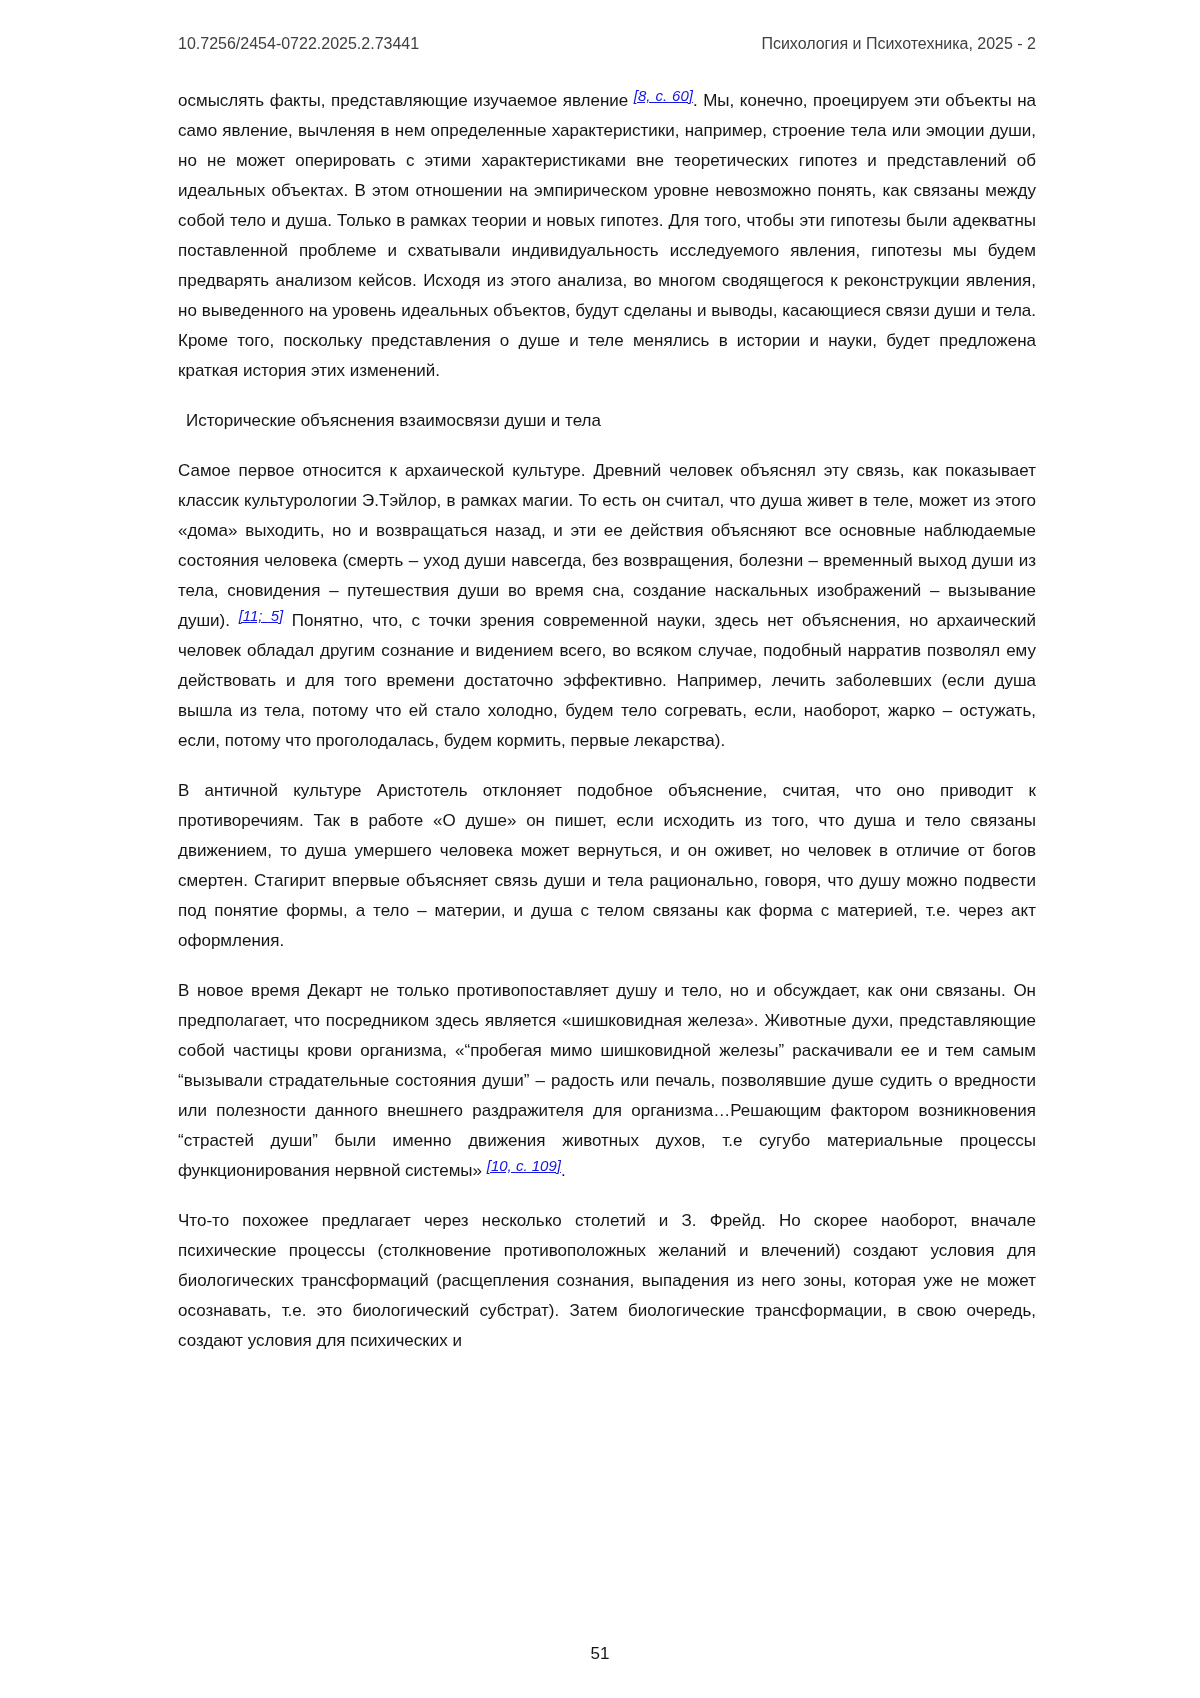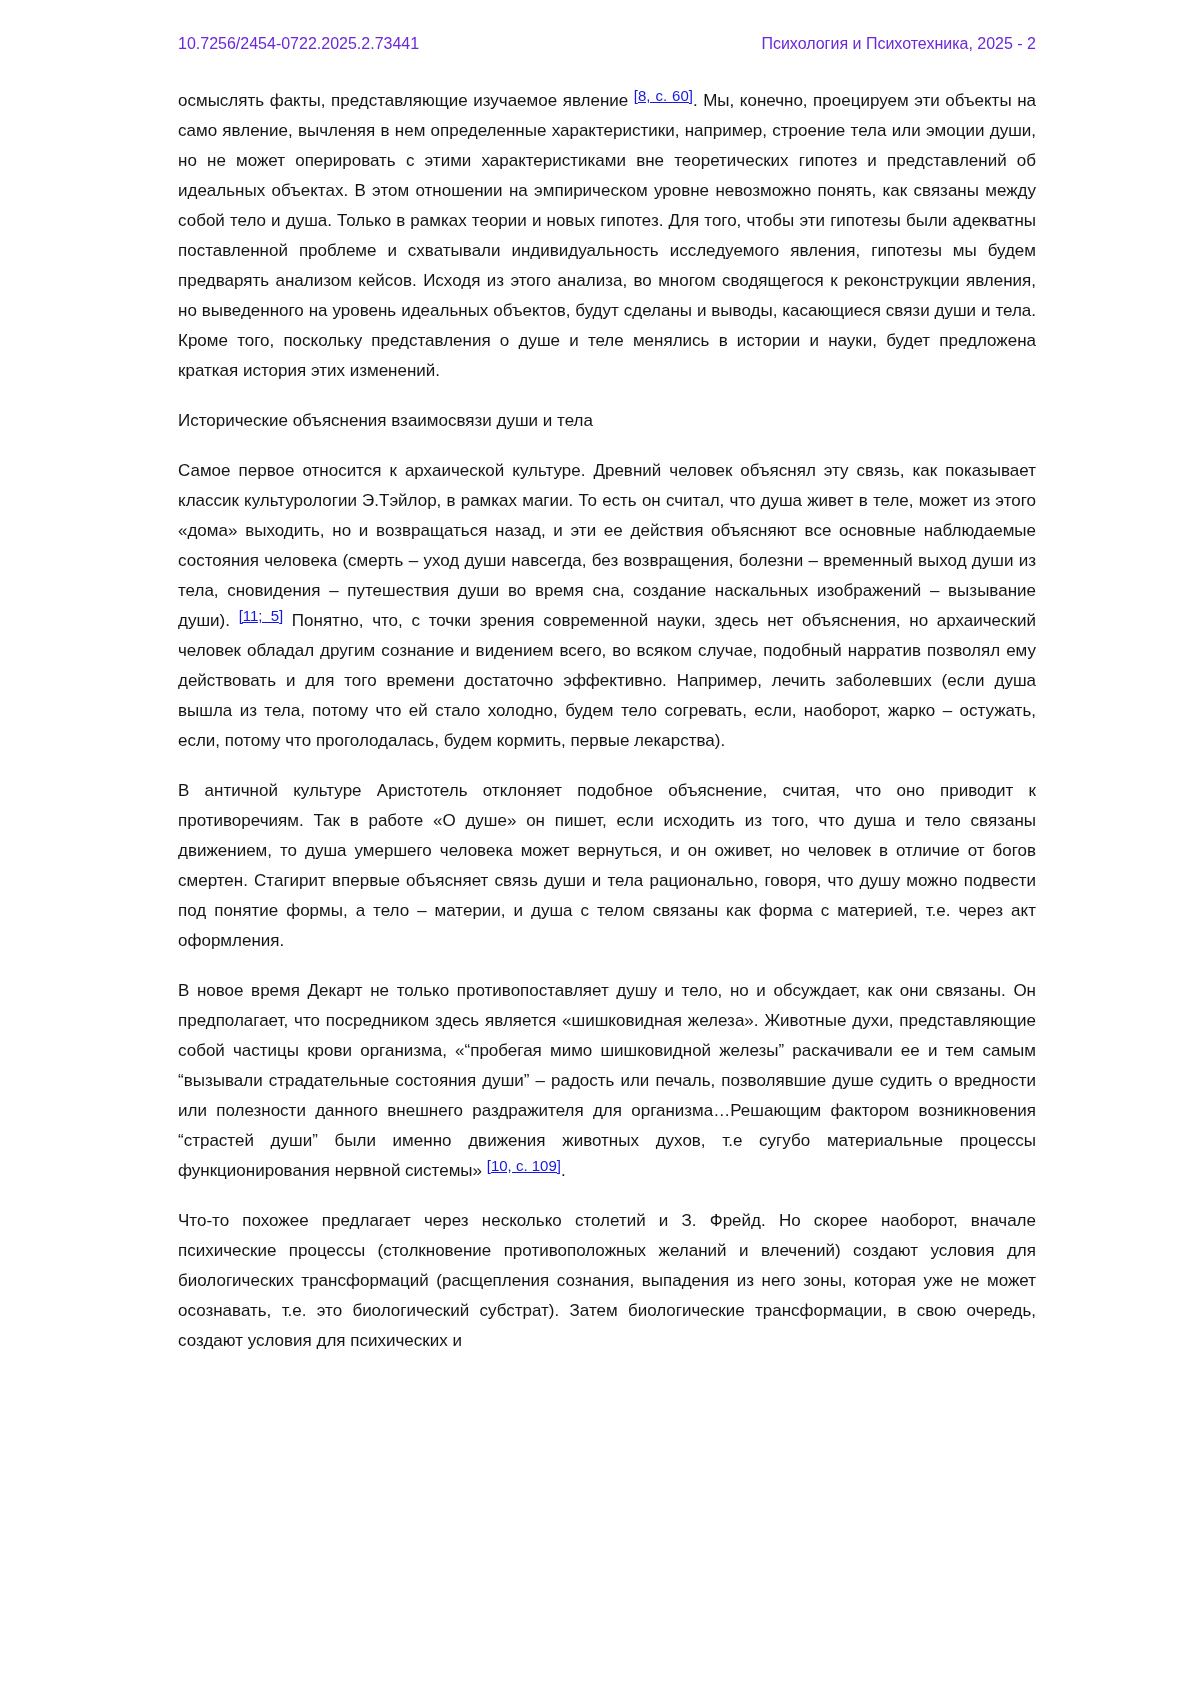--- a/index.html
+++ b/index.html
@@ -19,50 +19,51 @@
   .page-header {
     position: absolute;
     top: 34px;
     left: 178px;
     right: 164px;
     display: flex;
     justify-content: space-between;
     align-items: baseline;
     font-size: 16px;
     line-height: 20px;
-    color: #6d28d9;
+    color: #404040;
     white-space: nowrap;
   }
   .doc-body {
     position: absolute;
     top: 86px;
     left: 178px;
     right: 164px;
     font-size: 17px;
     line-height: 30px;
     text-align: justify;
   }
   .doc-body p.para {
     margin: 0 0 20px 0;
   }
   .doc-body h2.heading {
-    margin: 0 0 20px 0;
+    margin: 0 0 20px 8px;
     font-size: 17px;
     font-weight: normal;
     line-height: 30px;
     text-align: left;
   }
   a.cite {
     color: var(--link-color, #1515e6);
     text-decoration: underline;
     font-size: 15px;
     position: relative;
     top: -5px;
     white-space: nowrap;
     cursor: pointer;
+    font-style: italic;
   }
   .page-footer {
     position: absolute;
     left: 0;
     right: 0;
     bottom: 34px;
     text-align: center;
     font-size: 17px;
     color: #141414;
   }
@@ -79,14 +80,17 @@
 
   <main class="doc-body">
       <p class="para"><span>осмыслять факты, представляющие изучаемое явление </span><a class="cite">[8, с. 60]</a><span>. Мы, конечно, проецируем эти объекты на само явление, вычленяя в нем определенные характеристики, например, строение тела или эмоции души, но не может оперировать с этими характеристиками вне теоретических гипотез и представлений об идеальных объектах. В этом отношении на эмпирическом уровне невозможно понять, как связаны между собой тело и душа. Только в рамках теории и новых гипотез. Для того, чтобы эти гипотезы были адекватны поставленной проблеме и схватывали индивидуальность исследуемого явления, гипотезы мы будем предварять анализом кейсов. Исходя из этого анализа, во многом сводящегося к реконструкции явления, но выведенного на уровень идеальных объектов, будут сделаны и выводы, касающиеся связи души и тела. Кроме того, поскольку представления о душе и теле менялись в истории и науки, будет предложена краткая история этих изменений.</span></p>
       <h2 class="heading"><span>Исторические объяснения взаимосвязи души и тела</span></h2>
       <p class="para"><span>Самое первое относится к архаической культуре. Древний человек объяснял эту связь, как показывает классик культурологии Э.Тэйлор, в рамках магии. То есть он считал, что душа живет в теле, может из этого «дома» выходить, но и возвращаться назад, и эти ее действия объясняют все основные наблюдаемые состояния человека (смерть – уход души навсегда, без возвращения, болезни – временный выход души из тела, сновидения – путешествия души во время сна, создание наскальных изображений – вызывание души). </span><a class="cite">[11; 5]</a><span> Понятно, что, с точки зрения современной науки, здесь нет объяснения, но архаический человек обладал другим сознание и видением всего, во всяком случае, подобный нарратив позволял ему действовать и для того времени достаточно эффективно. Например, лечить заболевших (если душа вышла из тела, потому что ей стало холодно, будем тело согревать, если, наоборот, жарко – остужать, если, потому что проголодалась, будем кормить, первые лекарства).</span></p>
       <p class="para"><span>В античной культуре Аристотель отклоняет подобное объяснение, считая, что оно приводит к противоречиям. Так в работе «О душе» он пишет, если исходить из того, что душа и тело связаны движением, то душа умершего человека может вернуться, и он оживет, но человек в отличие от богов смертен. Стагирит впервые объясняет связь души и тела рационально, говоря, что душу можно подвести под понятие формы, а тело – материи, и душа с телом связаны как форма с материей, т.е. через акт оформления.</span></p>
       <p class="para"><span>В новое время Декарт не только противопоставляет душу и тело, но и обсуждает, как они связаны. Он предполагает, что посредником здесь является «шишковидная железа». Животные духи, представляющие собой частицы крови организма, «“пробегая мимо шишковидной железы” раскачивали ее и тем самым “вызывали страдательные состояния души” – радость или печаль, позволявшие душе судить о вредности или полезности данного внешнего раздражителя для организма…Решающим фактором возникновения “страстей души” были именно движения животных духов, т.е сугубо материальные процессы функционирования нервной системы» </span><a class="cite">[10, с. 109]</a><span>.</span></p>
       <p class="para"><span>Что-то похожее предлагает через несколько столетий и З. Фрейд. Но скорее наоборот, вначале психические процессы (столкновение противоположных желаний и влечений) создают условия для биологических трансформаций (расщепления сознания, выпадения из него зоны, которая уже не может осознавать, т.е. это биологический субстрат). Затем биологические трансформации, в свою очередь, создают условия для психических и</span></p>
     </main>
 
+  <footer class="page-footer">
+    <span>51</span>
+  </footer>
 
 </div>
 
 </body></html>

